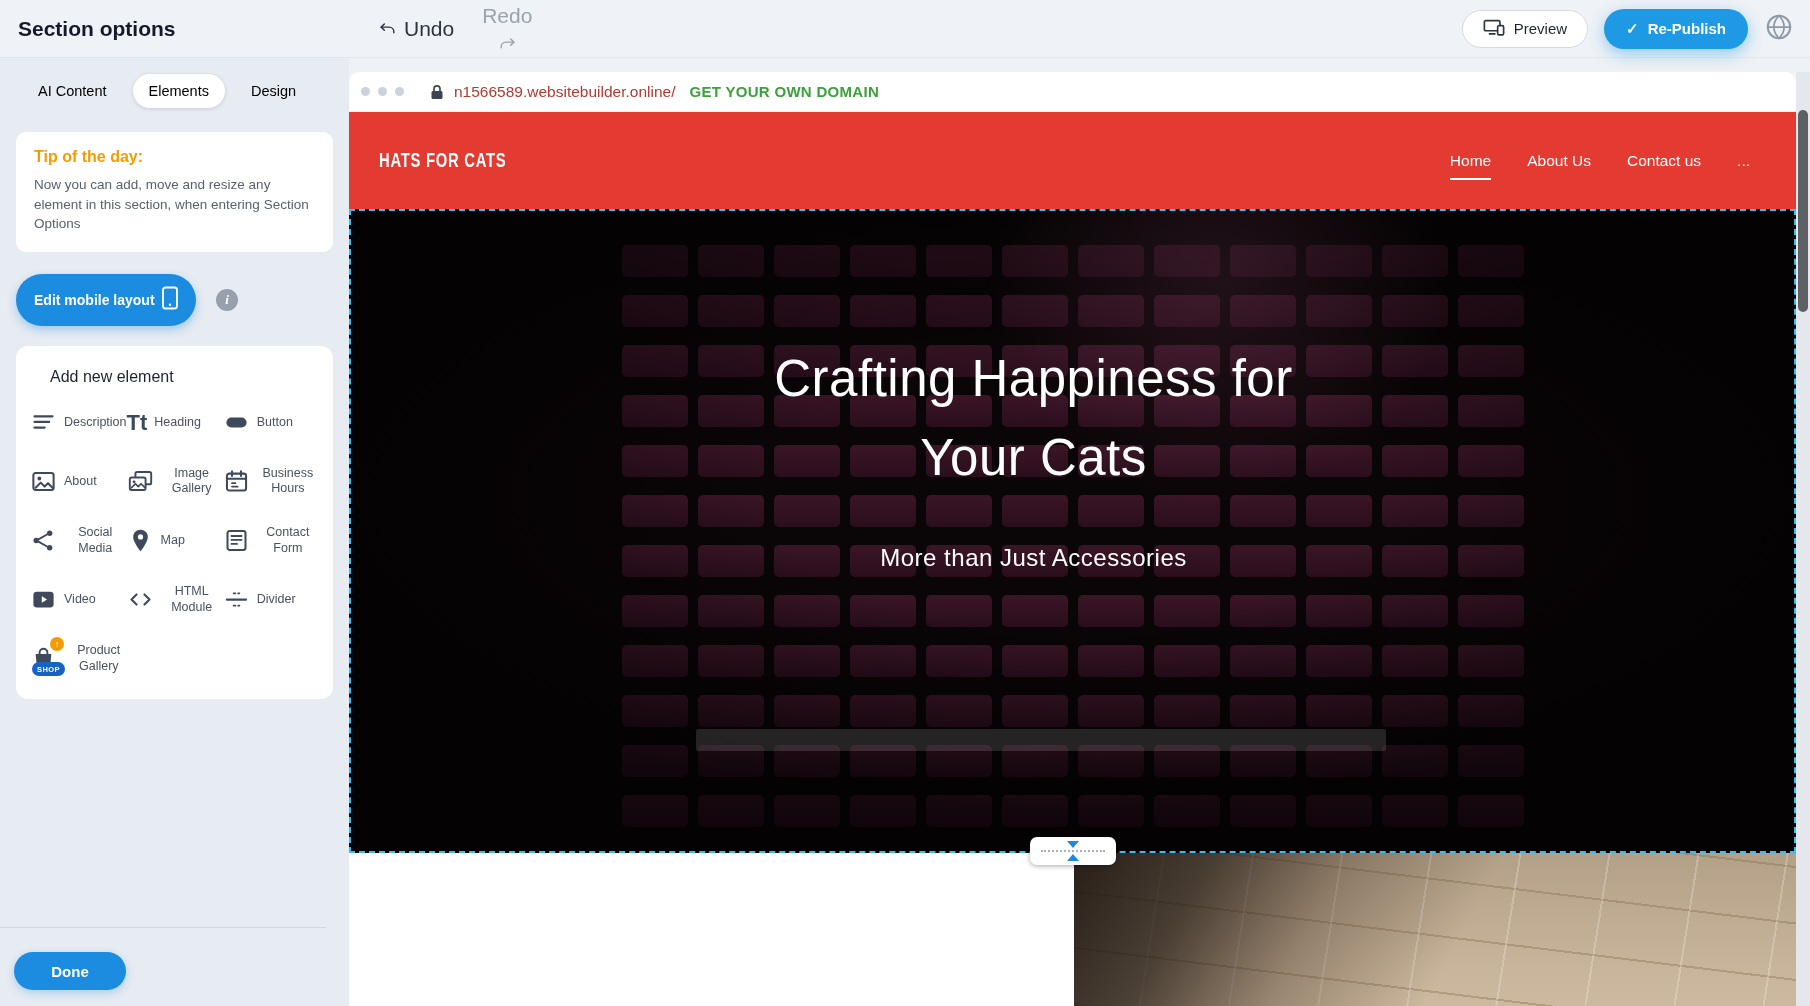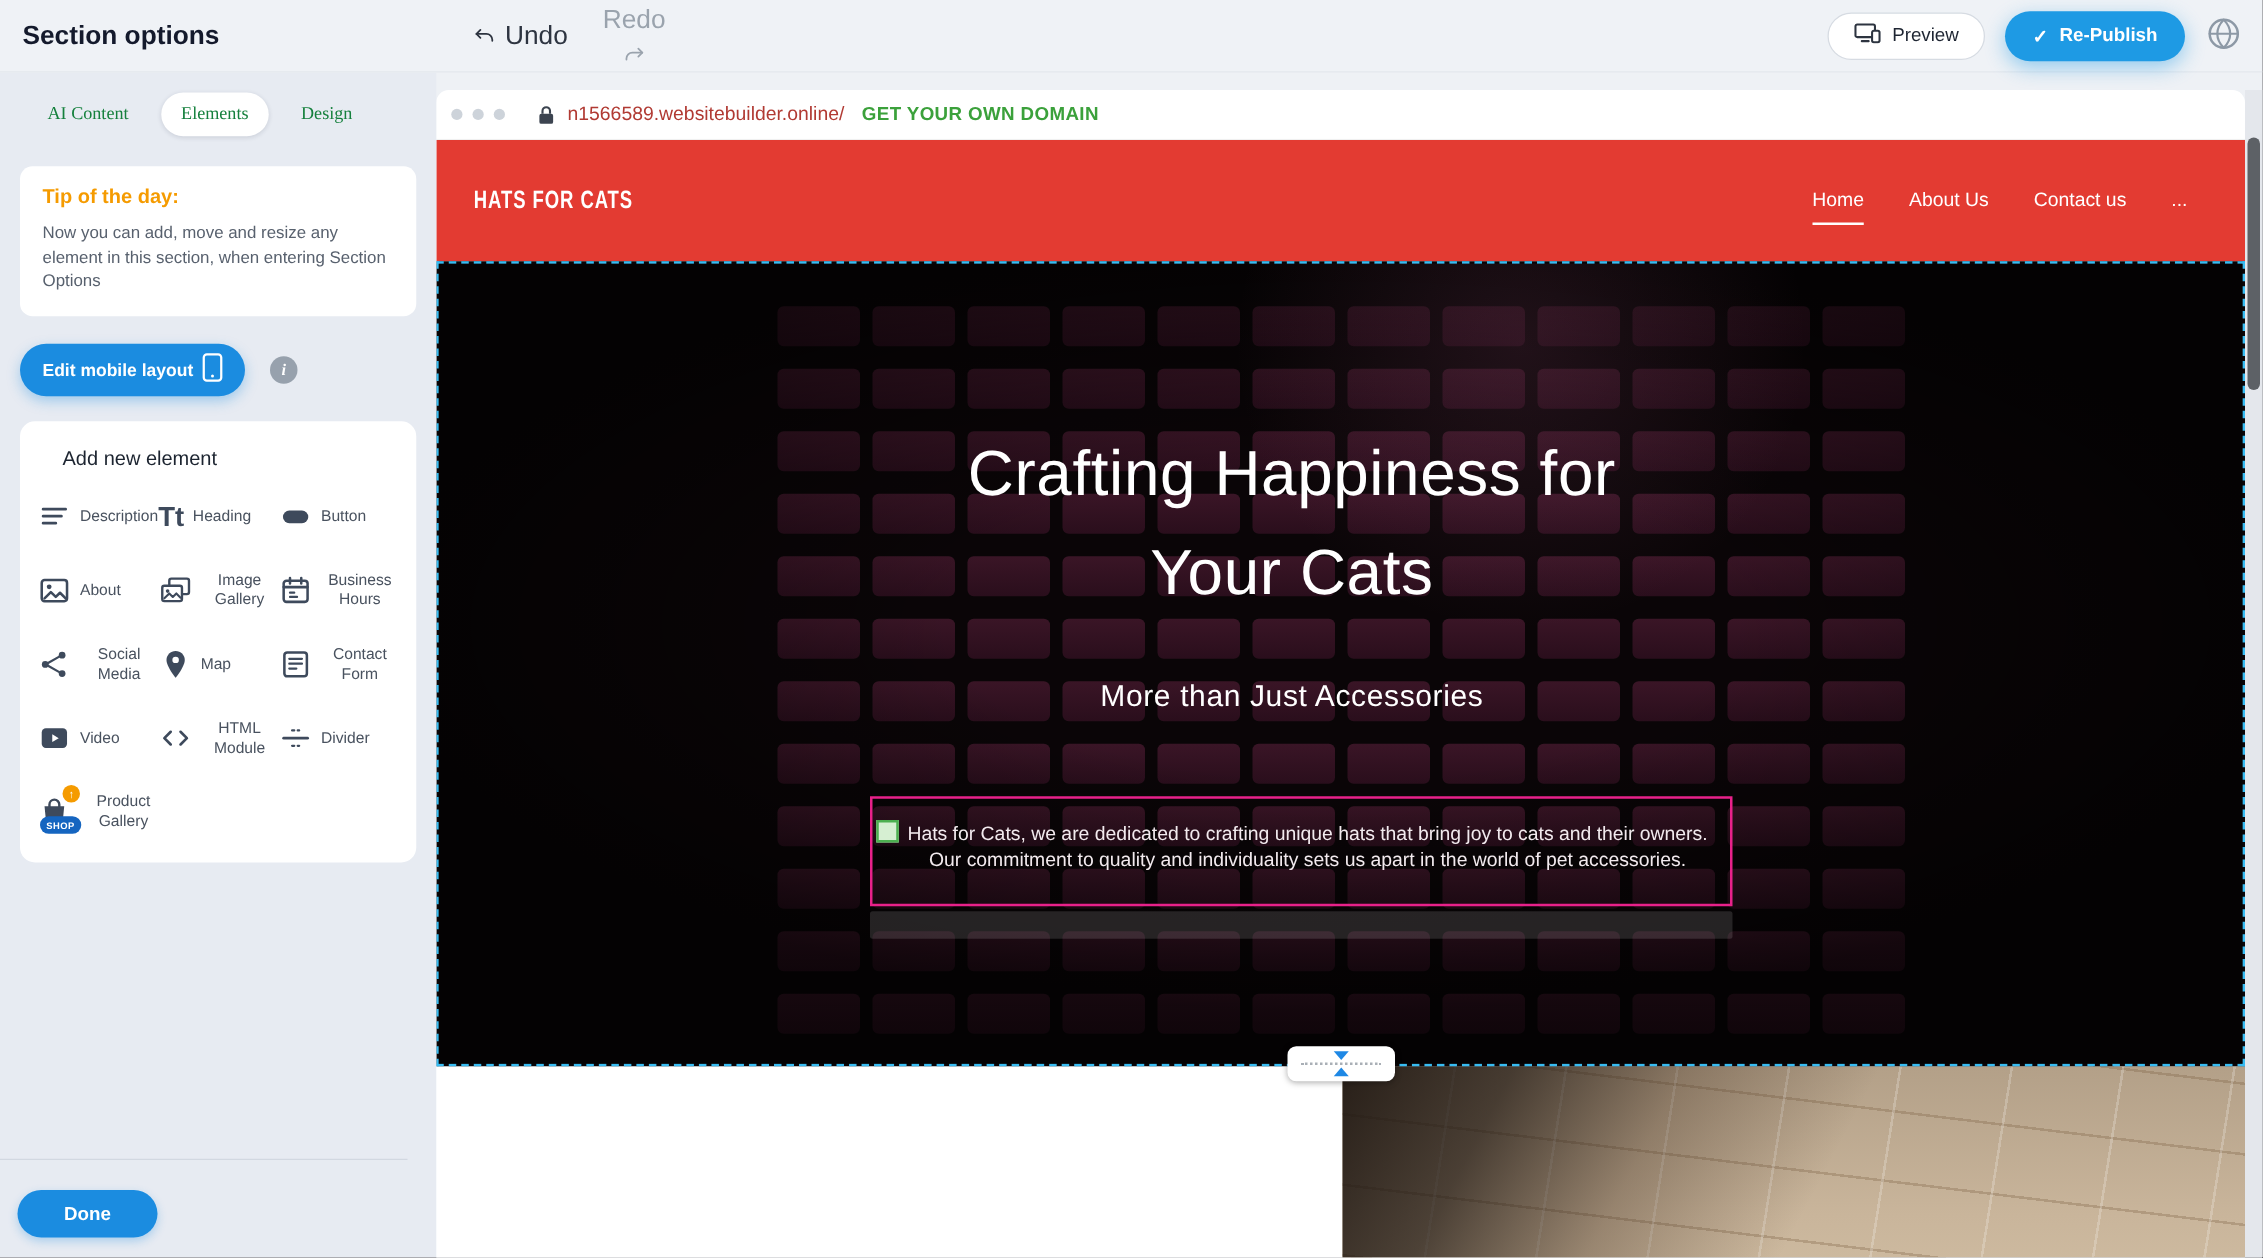--- a/index.html
+++ b/index.html
@@ -22,29 +22,29 @@
                  display:flex; align-items:center; gap:9px; padding:0 20px; font-size:15px; color:#1e2532;
                  font-family:inherit; cursor:pointer; }
   .republish-btn { height:40px; border-radius:20px; background:#1e9ae4; border:none; color:#fff;
                    display:flex; align-items:center; gap:9px; padding:0 22px; font-size:15px; font-weight:700;
                    font-family:inherit; cursor:pointer; box-shadow:0 5px 16px rgba(30,154,228,.45); }
   .globe-btn { background:none; border:none; cursor:pointer; display:flex; align-items:center; }
 
   
   .sidebar { position:absolute; top:58px; left:0; width:349px; bottom:0; background:#e7ebf2; z-index:10; }
   .tabs { display:flex; align-items:center; gap:10px; margin:16px 0 0 22px; }
-  .tab { font-size:14.5px; color:#15803d; padding:9px 16px; border-radius:18px; cursor:pointer; background:none; border:none; font-family:Liberation Serif, serif; }
+  .tab { font-size:14.5px; color:#000000; padding:9px 16px; border-radius:18px; cursor:pointer; background:none; border:none; font-family:Liberation Sans, sans-serif; }
   .tab.active { background:#fff; box-shadow:0 1px 4px rgba(20,30,60,.14); font-weight:500; }
 
   .tip-card { margin:24px 16px 0 16px; background:#fff; border-radius:10px; padding:16px 18px 18px; }
   .tip-title { color:#f59b00; font-size:16px; font-weight:700; }
   .tip-body { margin-top:9px; font-size:13.5px; color:#58616e; line-height:1.45; }
 
   .mobile-row { display:flex; align-items:center; margin:22px 16px 0 16px; gap:20px; }
-  .edit-mobile-btn { width:180px; height:42px; border-radius:26px; background:#1b8ce0; border:none;
+  .edit-mobile-btn { width:180px; height:52px; border-radius:26px; background:#1b8ce0; border:none;
                      display:flex; align-items:center; justify-content:space-between; padding:0 16px 0 18px;
                      color:#fff; font-size:14px; font-weight:700; font-family:inherit; cursor:pointer;
                      box-shadow:0 4px 10px rgba(27,140,224,.35); text-align:left; }
   .info-dot { width:22px; height:22px; border-radius:50%; background:#97a1ad; color:#fff; font-size:13px;
               font-weight:700; display:flex; align-items:center; justify-content:center; border:none; cursor:pointer; font-family:"Liberation Serif",serif; font-style:italic; }
 
   .add-card { margin:20px 16px 0 16px; background:#fff; border-radius:12px; padding:22px 14px 24px; }
   .add-title { font-size:16px; font-weight:500; color:#1c2430; margin-left:20px; }
   .egrid { margin-top:22px; display:grid; grid-template-columns:repeat(3,1fr); row-gap:28px; }
   .grid-item { display:flex; align-items:center; gap:7px; cursor:pointer; }
@@ -529,25 +529,20 @@
             <div class="tile"></div>
           </div>
         <div class="hero-vignette"></div>
 
         <div class="hero-heading">
           <div>Crafting Happiness for</div>
           <div>Your Cats</div>
         </div>
         <div class="hero-sub">More than Just Accessories</div>
 
-        <div class="text-element">
-          <span class="green-handle"></span>
-          <div class="text-line">Hats for Cats, we are dedicated to crafting unique hats that bring joy to cats and their owners.</div>
-          <div class="text-line">Our commitment to quality and individuality sets us apart in the world of pet accessories.</div>
-        </div>
         <div class="drop-band"></div>
 
         <div class="resize-handle">
           <span class="arrow-down"></span>
           <span class="dotline"></span>
           <span class="arrow-up"></span>
         </div>
       </div>
 
       <div class="below">

